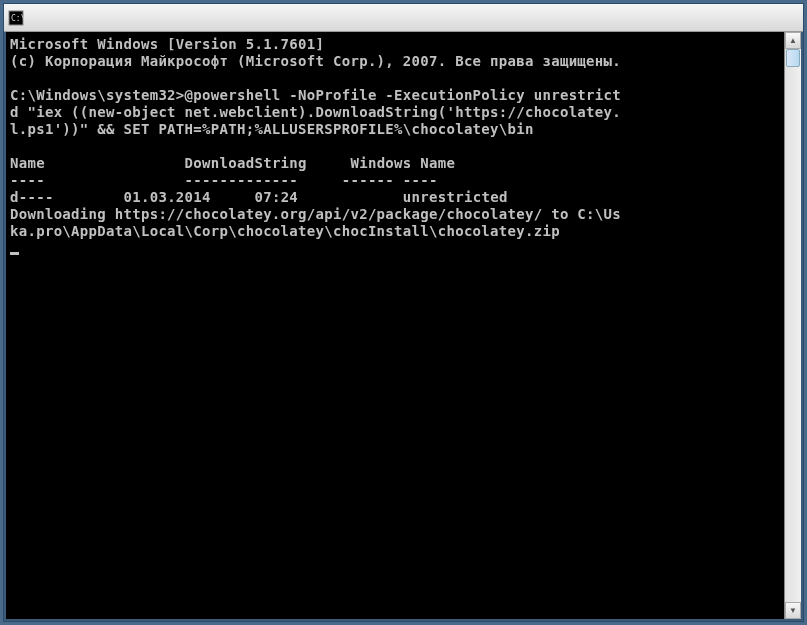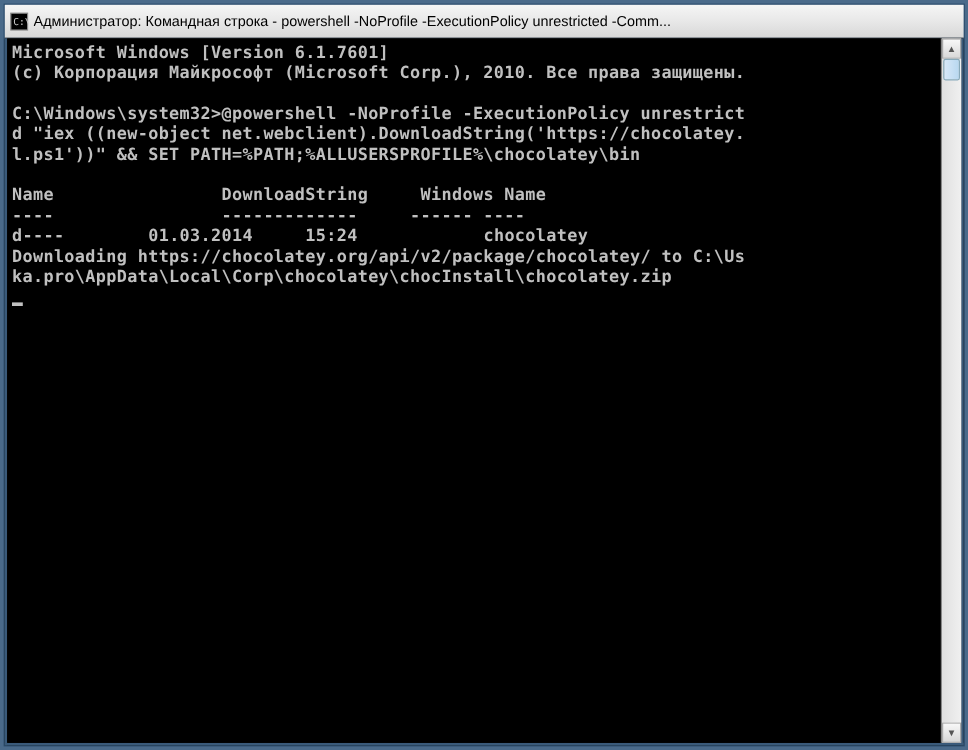--- a/index.html
+++ b/index.html
@@ -118,33 +118,32 @@
 <body>
 
 <div class="window">
   <div class="titlebar">
     <span class="titlebar-icon">
       <svg viewBox="0 0 16 16">
         <rect x="1" y="1" width="14" height="14" fill="#000" stroke="#888" stroke-width="1"></rect>
         <text x="3" y="11" font-size="8" fill="#ccc" font-family="monospace">C:\</text>
       </svg>
     </span>
-    <span class="titlebar-text">Администратор: Командная строка - powershell  -NoProfile -ExecutionPolicy unrestricted -Comm...</span>
   </div>
   <div class="console-wrapper">
-    <div class="console"><span>Microsoft Windows [Version 6.1.7601]</span>
-<span>(c) Корпорация Майкрософт (Microsoft Corp.), 2010. Все права защищены.</span>
+    <div class="console"><span>Microsoft Windows [Version 5.1.7601]</span>
+<span>(c) Корпорация Майкрософт (Microsoft Corp.), 2007. Все права защищены.</span>
 <span></span>
 <span>C:\Windows\system32&gt;@powershell -NoProfile -ExecutionPolicy unrestrict</span>
 <span>d "iex ((new-object net.webclient).DownloadString('https://chocolatey.</span>
 <span>l.ps1'))" &amp;&amp; SET PATH=%PATH;%ALLUSERSPROFILE%\chocolatey\bin</span>
 <span></span>
 <span>Name</span>                <span>DownloadString</span>     <span>Windows</span> <span>Name</span>
 <span>----                -------------     ------ ----</span>
-<span>d----</span>        <span>01.03.2014</span>     <span>15:24</span>            <span>chocolatey</span>
+<span>d----</span>        <span>01.03.2014</span>     <span>07:24</span>            <span>unrestricted</span>
 <span>Downloading https://chocolatey.org/api/v2/package/chocolatey/ to C:\Us</span>
 <span>ka.pro\AppData\Local\Corp\chocolatey\chocInstall\chocolatey.zip</span>
 <span class="cursor"></span></div>
     <div class="scrollbar">
       <div class="scroll-btn">
           <span>▲</span>
         </div>
       <div class="scroll-track">
         <div class="scroll-thumb"></div>
       </div>

